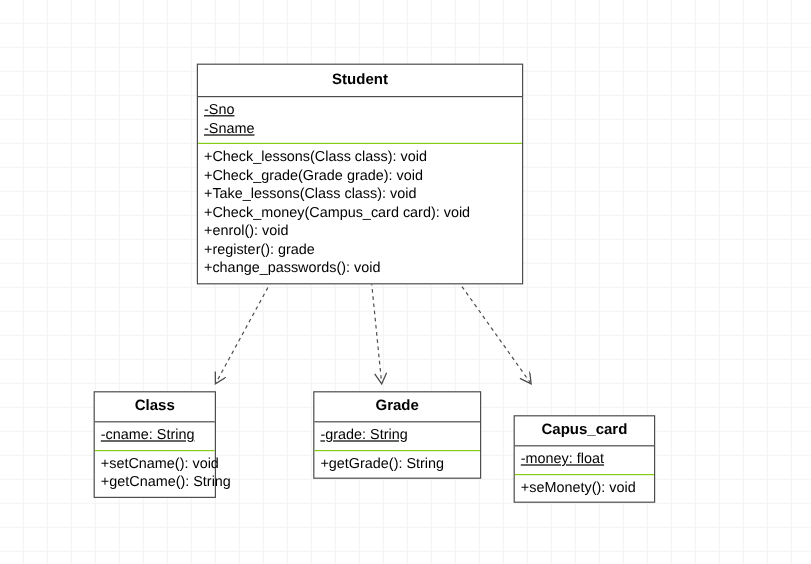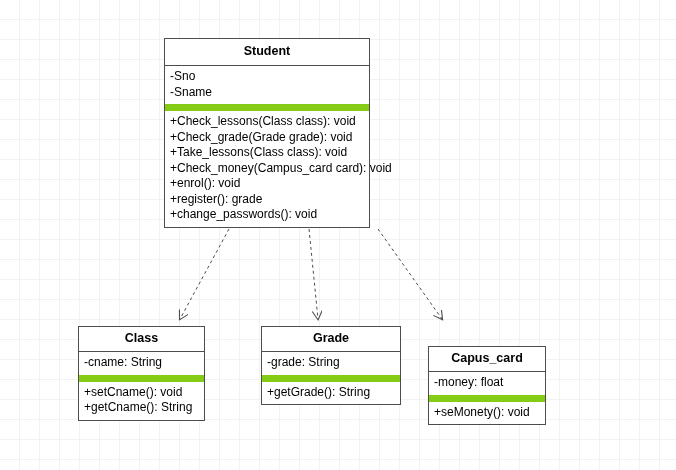--- a/index.html
+++ b/index.html
@@ -53,42 +53,43 @@
     white-space: nowrap;
   }
 
   .uml-section {
     padding: 3px 4px 4px 5px;
     font-size: 12px;
     line-height: 15.5px;
   }
 
   .uml-attrs {
-    border-bottom: 7px solid #84cc16;
+    border-bottom: 1px solid #84cc16;
+    text-decoration: underline;
   }
 
   .uml-row {
     white-space: nowrap;
   }
 
   
   #class-student {
     left: 164px;
-    top: 38px;
-    width: 206px;
+    top: 53px;
+    width: 272px;
   }
   #class-student .uml-title {
     padding: 5px 4px 6px 4px;
   }
 
   
   #class-class {
     left: 78px;
     top: 326px;
-    width: 127px;
+    width: 102px;
   }
   #class-grade {
     left: 261px;
     top: 326px;
     width: 140px;
   }
   #class-capus-card {
     left: 428px;
     top: 326px;
     width: 118px;

